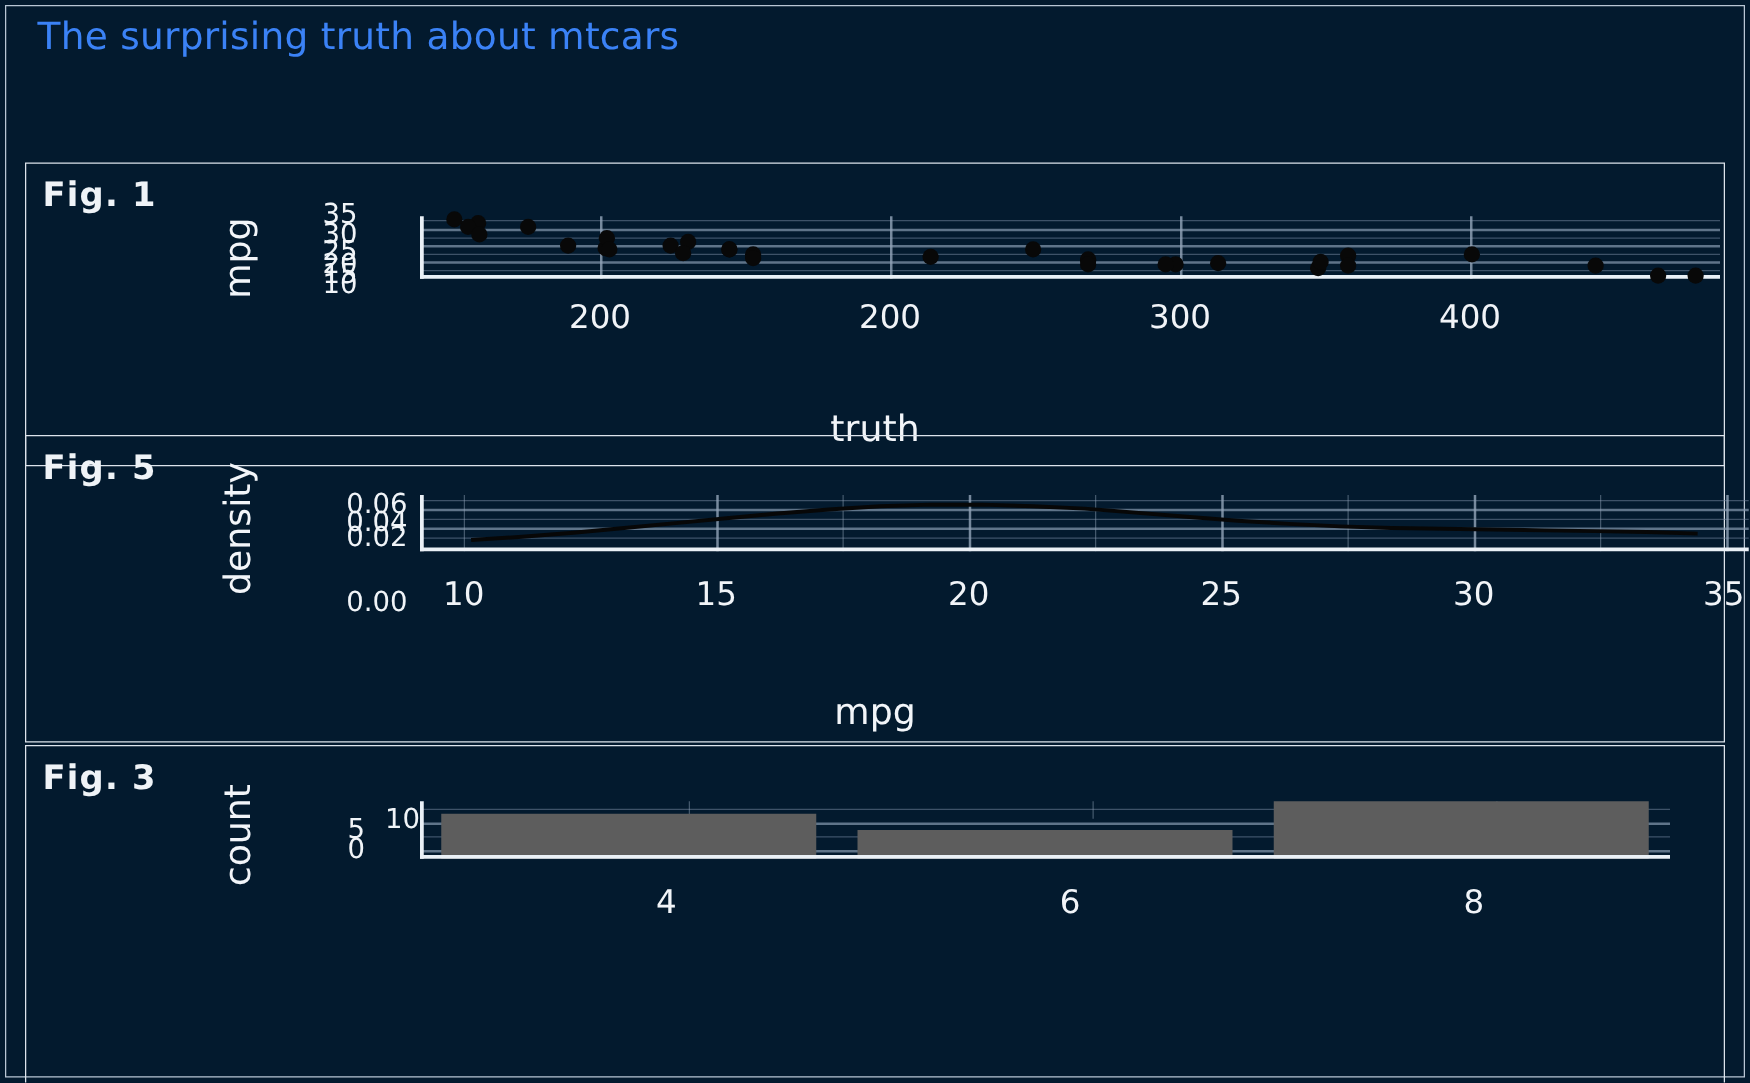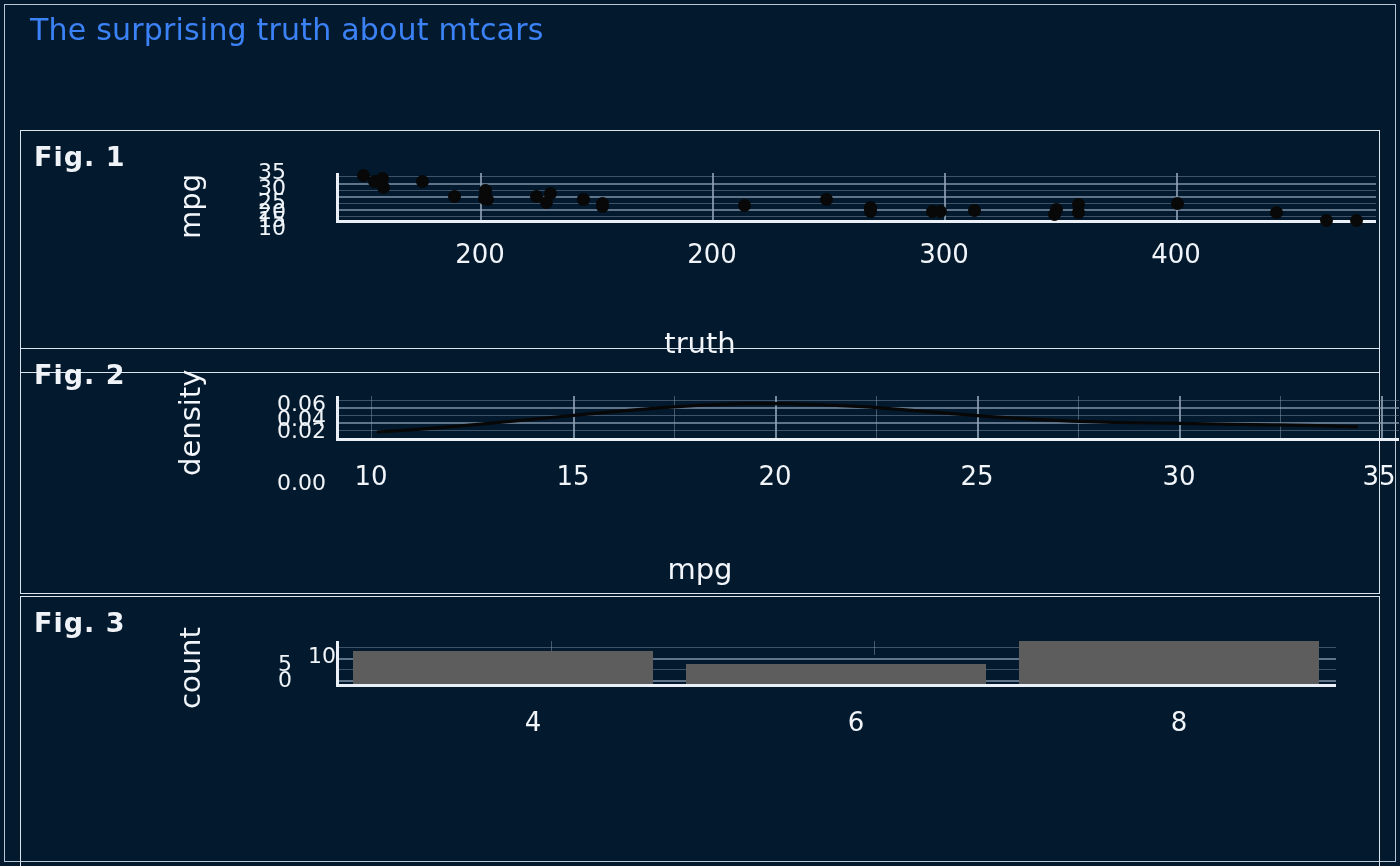--- a/index.html
+++ b/index.html
@@ -128,21 +128,21 @@
       <div class="xtick" style="left:459px;top:108px;">200</div>
       <div class="xtick" style="left:691px;top:108px;">200</div>
       <div class="xtick" style="left:923px;top:108px;text-align:center;">300</div>
       <div class="xtick" style="left:1155px;top:108px;">400</div>
     </div>
 
     <div class="xtitle" style="left:0;top:195px;">truth</div>
   </div>
 
   <div class="fig" id="fig2">
-    <div class="fig-tag">Fig. 2</div>
+    <div class="fig-tag">Fig. 5</div>
 
     <div class="ytitle" style="left:152px;top:127px;">density</div>
 
     <div class="ytick-stack" style="left:225px;top:38px;">
       <span style="top:6px;">0.06</span>
       <span style="top:21px;">0.04</span>
       <span style="top:33px;">0.02</span>
       <span style="top:45px;margin-top:40px;">0.00</span>
     </div>
 

